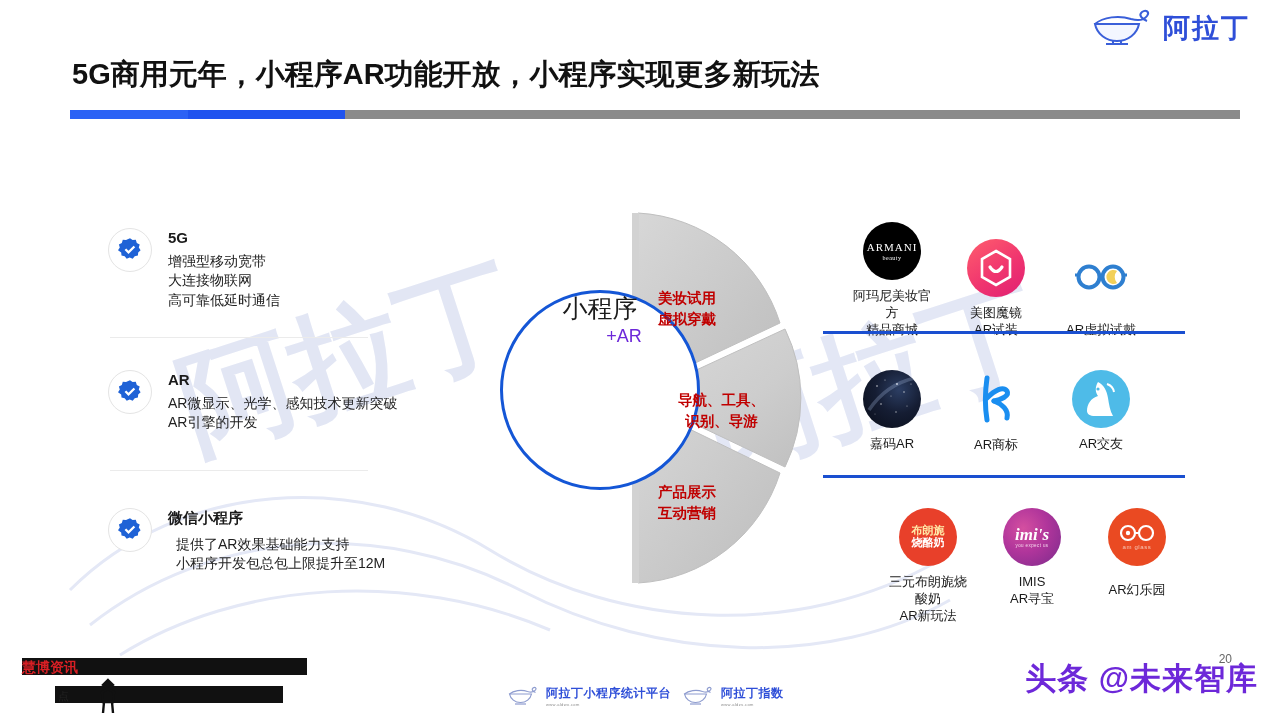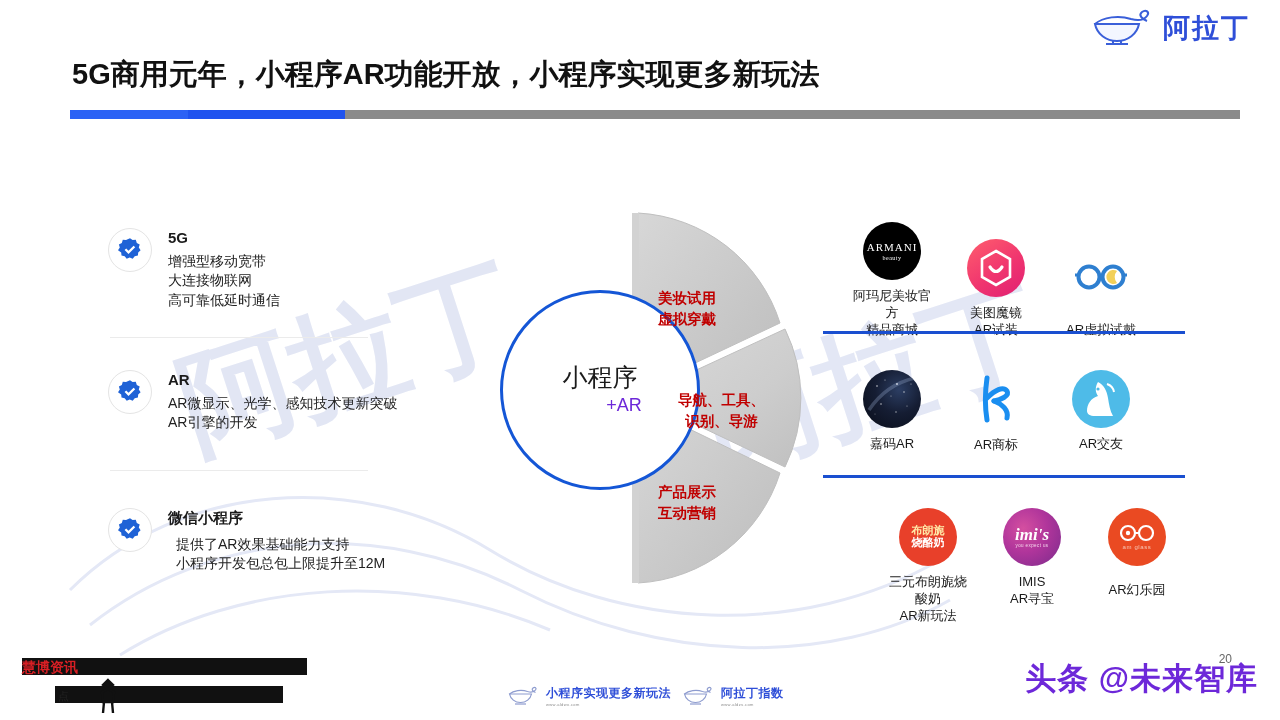--- a/index.html
+++ b/index.html
@@ -99,21 +99,21 @@
 
   
   #wheel { position: absolute; left: 480px; top: 205px; width: 330px; height: 390px; }
   #center-circle {
     position: absolute; left: 20px; top: 85px;
     width: 200px; height: 200px;
     border-radius: 50%;
     border: 3px solid #1456d6;
     background: #ffffff;
     display: flex; flex-direction: column;
-    align-items: center; justify-content: center;
+    align-items: center; 
     z-index: 4;
   }
   #center-circle .cl1 { font-size: 25px; color: #1b1b1b; line-height: 1.25; }
   #center-circle .cl2 { font-size: 18px; color: #6d28d9; line-height: 1.35; margin-left: 48px; }
 
   .seg-label {
     position: absolute;
     z-index: 5;
     color: #c00000;
     font-weight: 700;
@@ -467,21 +467,21 @@
 
   <div class="foot-logo" style="left:505px; top:685px;">
     <svg width="36" height="20" viewBox="0 0 66 40">
       <g fill="none" stroke="#8e9ccf" stroke-width="2.4">
         <path d="M6,16 C14,9 30,7 42,11 C49,13 55,12 58,8 C61,4 57,1 53,4 C49,7 53,11 58,13"></path>
         <path d="M6,16 C8,26 17,33 28,33 C39,33 48,26 50,16 Z"></path>
         <path d="M17,36 L39,36"></path>
       </g>
     </svg>
     <div style="display:flex;flex-direction:column;align-items:flex-start;">
-      <span class="ftext">小程序实现更多新玩法</span>
+      <span class="ftext">阿拉丁小程序统计平台</span>
       <span class="furl">www.aldwx.com</span>
     </div>
   </div>
 
   <div class="foot-logo" style="left:680px; top:685px;">
     <svg width="36" height="20" viewBox="0 0 66 40">
       <g fill="none" stroke="#8e9ccf" stroke-width="2.4">
         <path d="M6,16 C14,9 30,7 42,11 C49,13 55,12 58,8 C61,4 57,1 53,4 C49,7 53,11 58,13"></path>
         <path d="M6,16 C8,26 17,33 28,33 C39,33 48,26 50,16 Z"></path>
         <path d="M17,36 L39,36"></path>

